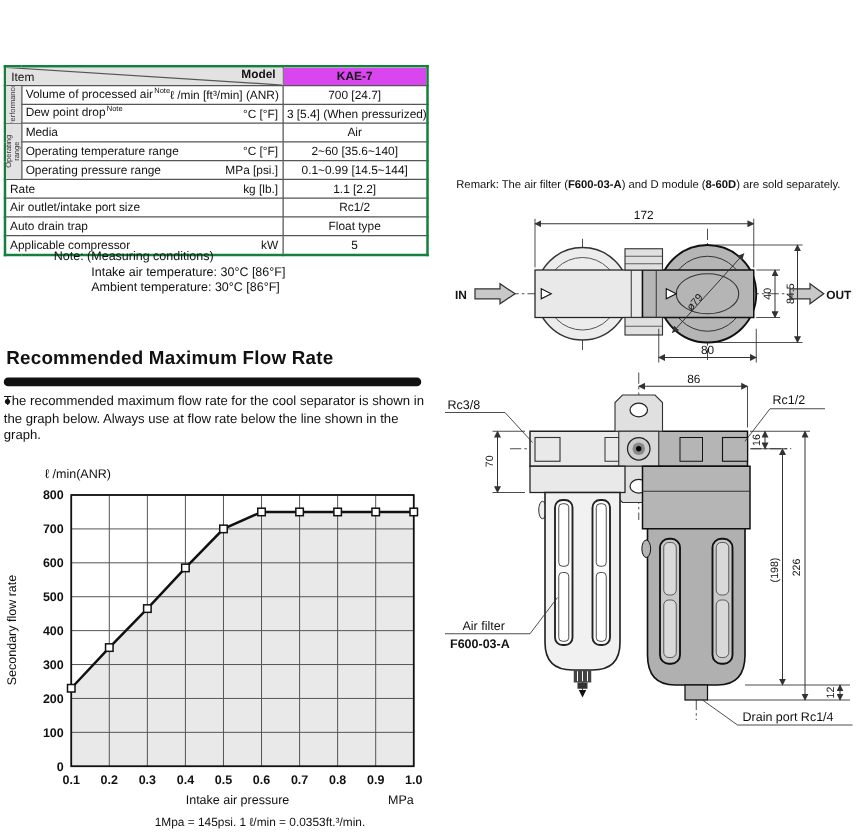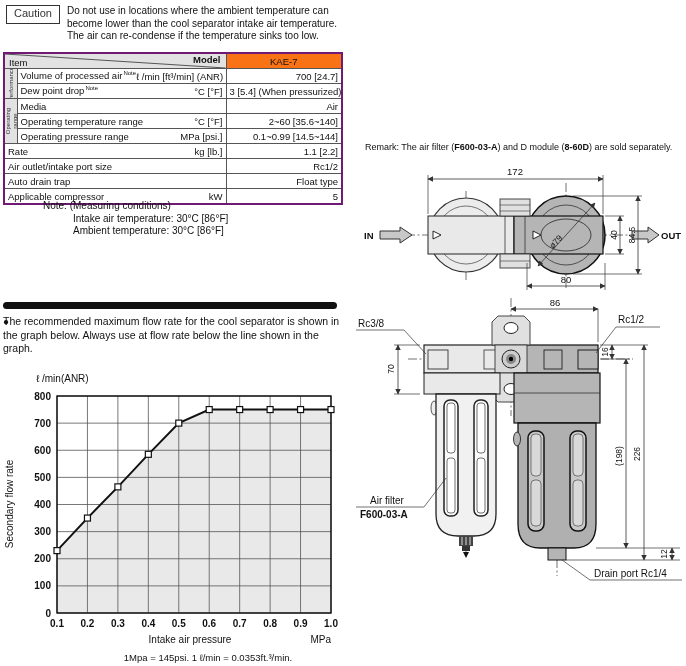--- a/index.html
+++ b/index.html
@@ -6,32 +6,32 @@
   body{font-family:"Liberation Sans",sans-serif;color:#111;}
   #page{position:relative;width:686px;height:666px;background:#fff;overflow:hidden;}
 
   
   #caution{position:absolute;left:6px;top:5px;width:334px;display:flex;gap:7px;}
   .caution-label{border:1.5px solid #333;padding:1px 7px 2px 7px;font-size:11px;height:14px;color:#333;flex:0 0 auto;}
   .caution-text{font-size:10px;line-height:12.5px;width:276px;}
 
   
   #spec-table{position:absolute;left:3px;top:52px;}
-  table.spec{border-collapse:collapse;table-layout:fixed;width:338px;font-size:9.5px;border:2px solid #701a75;}
+  table.spec{border-collapse:collapse;table-layout:fixed;width:338px;font-size:9.5px;border:2px solid #15803d;}
   table.spec td,table.spec th{border:1px solid #555;padding:0 3px;height:14px;overflow:hidden;white-space:nowrap;}
   th.diag{position:relative;background:#e2e2e2;padding:0;}
   .diag-line{position:absolute;left:0;top:0;width:100%;height:100%;}
   .diag-item{position:absolute;left:4px;bottom:0;font-weight:normal;font-size:9.5px;}
   .diag-model{position:absolute;right:5px;top:0;font-weight:bold;font-size:9.5px;}
-  th.model-val{background:#f97316;font-weight:normal;text-align:center;}
+  th.model-val{background:#d946ef;font-weight:bold;text-align:center;}
   td.vcell{position:relative;background:#e2e2e2;padding:0;}
   .vtext{position:absolute;left:50%;top:50%;transform:translate(-50%,-50%) rotate(-90deg);font-size:6px;line-height:6.5px;white-space:pre;text-align:center;color:#333;}
   .lu{display:flex;justify-content:space-between;align-items:center;}
   .lu sup{font-size:6px;vertical-align:super;margin-left:1px;}
-  td.val{text-align:right;}
+  td.val{text-align:center;}
 
   
   #note{position:absolute;left:3px;top:200px;font-size:10px;line-height:12.5px;margin-left:40px;}
   #note .ind{margin-left:30px;}
 
   
   #flow-heading{position:absolute;left:5px;top:278px;font-size:15px;font-weight:bold;letter-spacing:0.2px;}
   #flow-bar{position:absolute;left:3px;top:302px;width:334px;height:7px;background:#111;border-radius:4px;}
   #flow-desc{position:absolute;left:3px;top:315px;width:342px;font-size:10.5px;line-height:13.5px;}
   #flow-desc .bullet{position:absolute;left:0;top:0;font-size:10px;}
@@ -56,24 +56,20 @@
   .lbltxt{font-size:10px;}
   .dimline{stroke:#333;stroke-width:0.8;}
   .extline{stroke:#333;stroke-width:0.7;}
   .cline{stroke:#333;stroke-width:0.7;stroke-dasharray:9 2.5 2 2.5;}
 </style>
 </head>
 <body>
 
 <div id="page">
 
-  <div id="caution">
-    <span class="caution-label">Caution</span>
-    <span class="caution-text">Do not use in locations where the ambient temperature can become lower than the cool separator intake air temperature. The air can re-condense if the temperature sinks too low.</span>
-  </div>
 
   <div id="spec-table">
     <table class="spec">
       <colgroup>
           <col style="width:13px">
           <col style="width:209px">
           <col style="width:116px">
         </colgroup>
       <tbody>
           <tr>
@@ -177,20 +173,21 @@
     </tbody>
       </table>
   </div>
 
   <div id="note">
     <div>Note: (Measuring conditions)</div>
     <div class="ind">Intake air temperature: 30°C [86°F]</div>
     <div class="ind">Ambient temperature: 30°C [86°F]</div>
   </div>
 
+  <div id="flow-heading">Recommended Maximum Flow Rate</div>
   <div id="flow-bar"></div>
   <div id="flow-desc">
     <span class="bullet">●</span>
     <span class="txt">The recommended maximum flow rate for the cool separator is shown in the graph below. Always use at flow rate below the line shown in the graph.</span>
   </div>
 
   <svg id="flow-chart" width="345" height="300" viewBox="0 0 345 300">
     <text class="ct" x="36" y="16">ℓ /min(ANR)</text>
     <text class="ct" x="13" y="138" text-anchor="middle" transform="rotate(-90 13 138)">Secondary flow rate</text>
     <g id="chart-plot">

